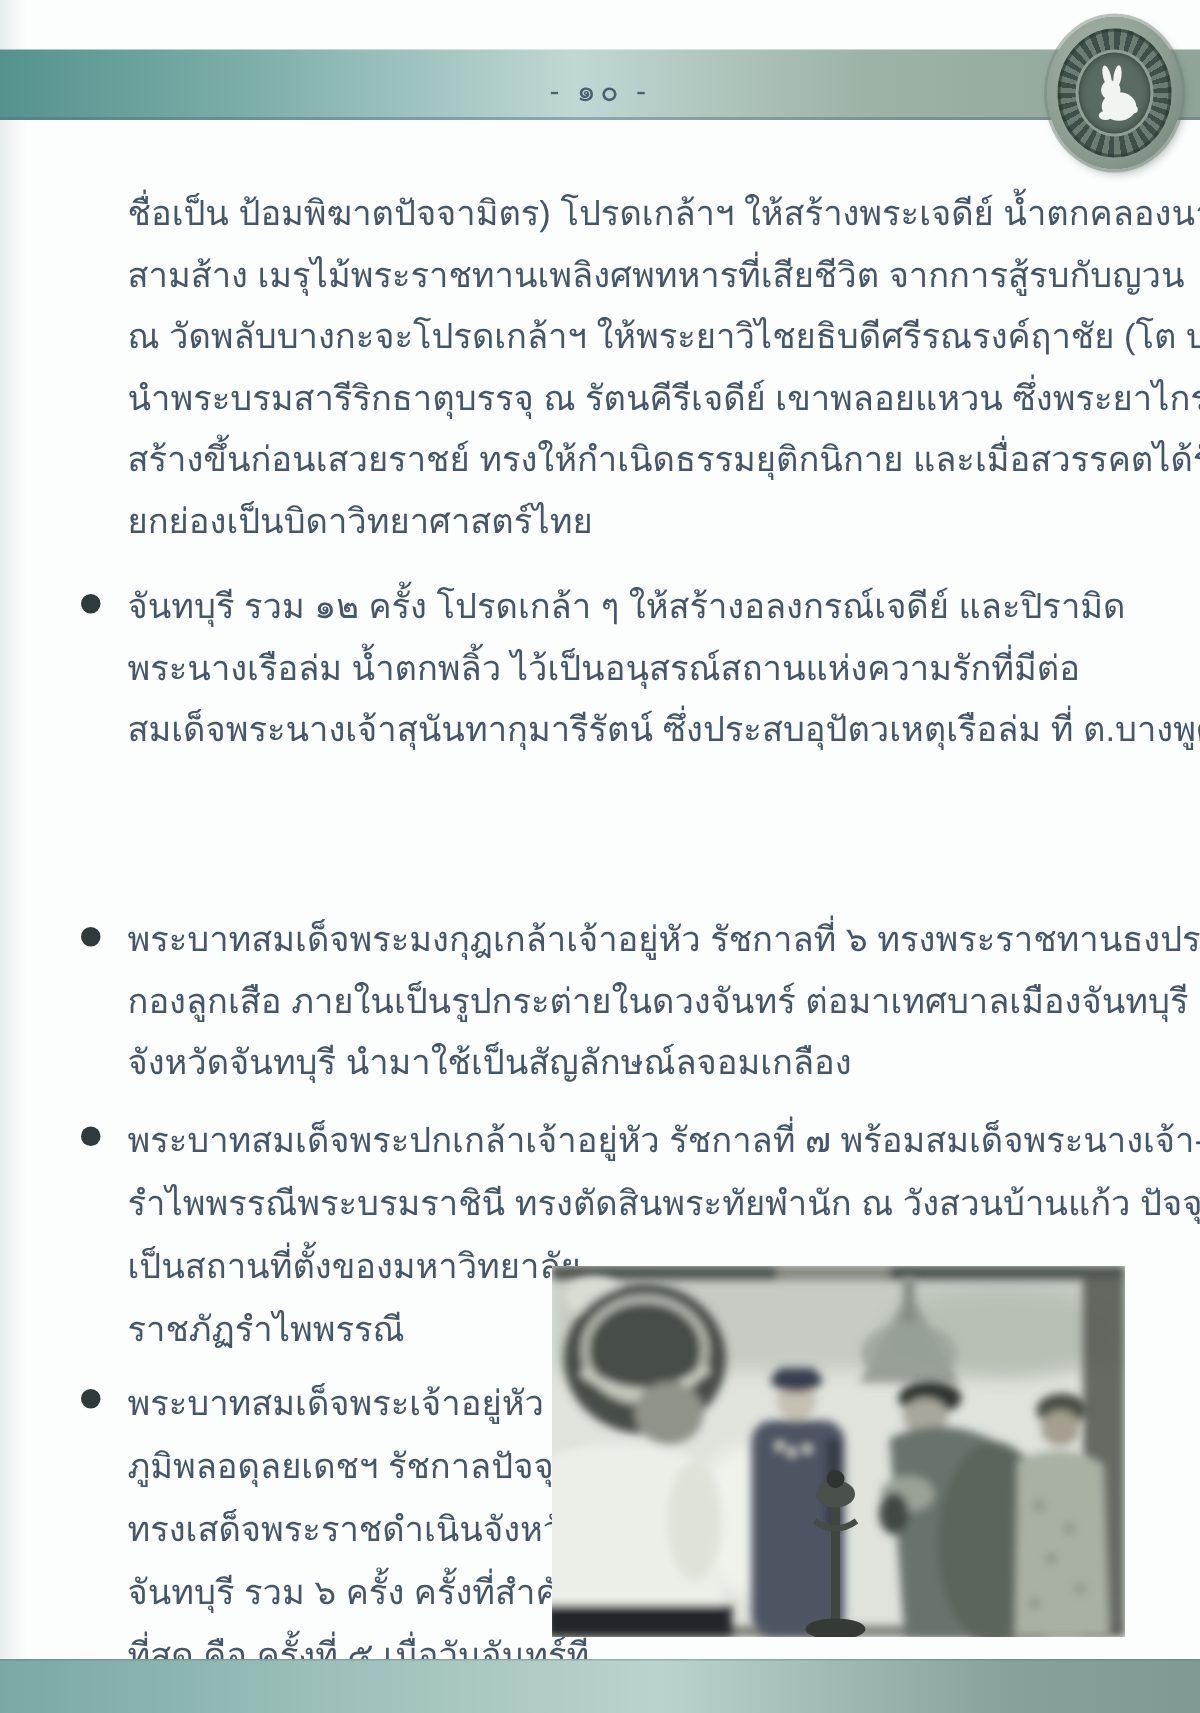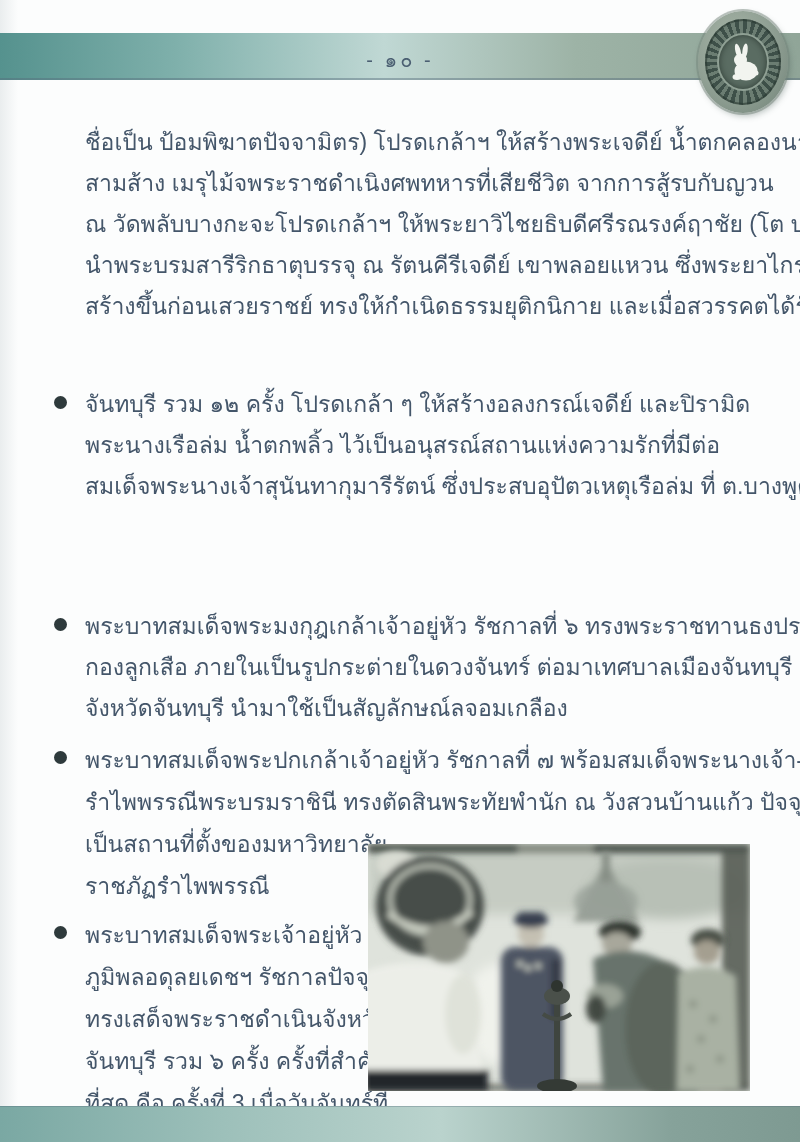--- a/index.html
+++ b/index.html
@@ -94,24 +94,25 @@
           <ellipse cx="20" cy="29" rx="11.5" ry="9.5"></ellipse>
           <ellipse cx="11" cy="35" rx="4.5" ry="3"></ellipse>
           <circle cx="30" cy="31" r="2.5"></circle>
         </g>
       </svg>
     </div>
   </div>
 
   <div class="intro">
     <div class="textline">ชื่อเป็น ป้อมพิฆาตปัจจามิตร) โปรดเกล้าฯ ให้สร้างพระเจดีย์ น้ำตกคลองนารายณ์</div>
-    <div class="textline">สามส้าง  เมรุไม้จพระราชดำเนิงศพทหารที่เสียชีวิต  จากการสู้รบกับญวน</div>
+    <div class="textline">สามส้าง  เมรุไม้พระราชทานเพลิงศพทหารที่เสียชีวิต  จากการสู้รบกับญวน</div>
     <div class="textline">ณ วัดพลับบางกะจะโปรดเกล้าฯ ให้พระยาวิไชยธิบดีศรีรณรงค์ฤาชัย (โต บุนนาค)</div>
     <div class="textline">นำพระบรมสารีริกธาตุบรรจุ ณ รัตนคีรีเจดีย์ เขาพลอยแหวน ซึ่งพระยาไกรโกษา</div>
     <div class="textline">สร้างขึ้นก่อนเสวยราชย์ ทรงให้กำเนิดธรรมยุติกนิกาย และเมื่อสวรรคตได้รับการ</div>
+    <div class="textline">ยกย่องเป็นบิดาวิทยาศาสตร์ไทย</div>
   </div>
 
   <div class="bullet-block b1">
     <div class="dot"></div>
     <div class="lines">
       <div class="textline">จันทบุรี รวม ๑๒ ครั้ง โปรดเกล้า ๆ ให้สร้างอลงกรณ์เจดีย์ และปิรามิด</div>
       <div class="textline">พระนางเรือล่ม  น้ำตกพลิ้ว  ไว้เป็นอนุสรณ์สถานแห่งความรักที่มีต่อ</div>
       <div class="textline">สมเด็จพระนางเจ้าสุนันทากุมารีรัตน์ ซึ่งประสบอุปัตวเหตุเรือล่ม ที่ ต.บางพูด</div>
     </div>
   </div>
@@ -135,21 +136,21 @@
     </div>
   </div>
 
   <div class="bullet-block b4">
     <div class="dot"></div>
     <div class="lines">
       <div class="textline">พระบาทสมเด็จพระเจ้าอยู่หัว</div>
       <div class="textline">ภูมิพลอดุลยเดชฯ รัชกาลปัจจุบัน</div>
       <div class="textline">ทรงเสด็จพระราชดำเนินจังหวัด</div>
       <div class="textline">จันทบุรี รวม ๖ ครั้ง ครั้งที่สำคัญ</div>
-      <div class="textline">ที่สุด คือ ครั้งที่ 3 เมื่อวันจันทร์ที่</div>
+      <div class="textline">ที่สุด คือ ครั้งที่ ๕ เมื่อวันจันทร์ที่</div>
     </div>
   </div>
 
   <div class="photo">
     <svg width="382" height="247" viewBox="0 0 382 247">
       <defs>
         <filter id="b3" x="-20%" y="-20%" width="140%" height="140%">
             <feGaussianBlur stdDeviation="3"></feGaussianBlur>
           </filter>
         <filter id="b6" x="-20%" y="-20%" width="140%" height="140%">

